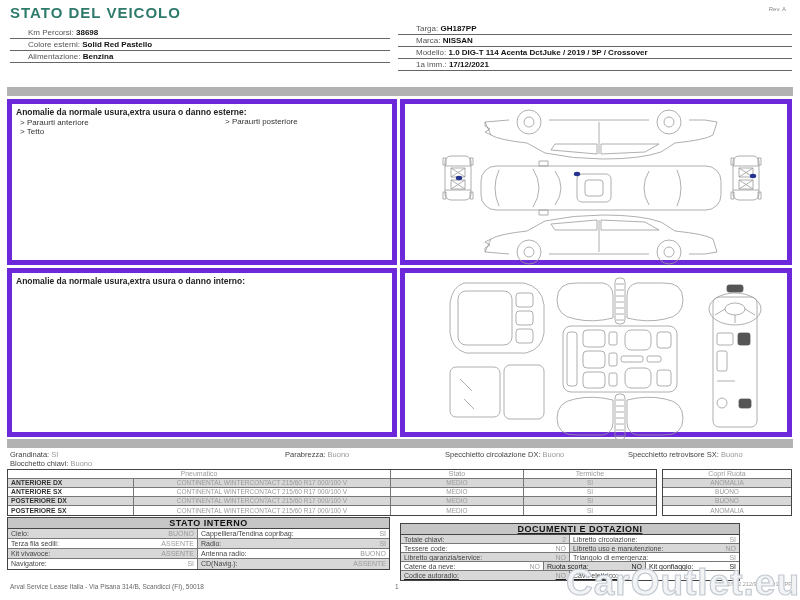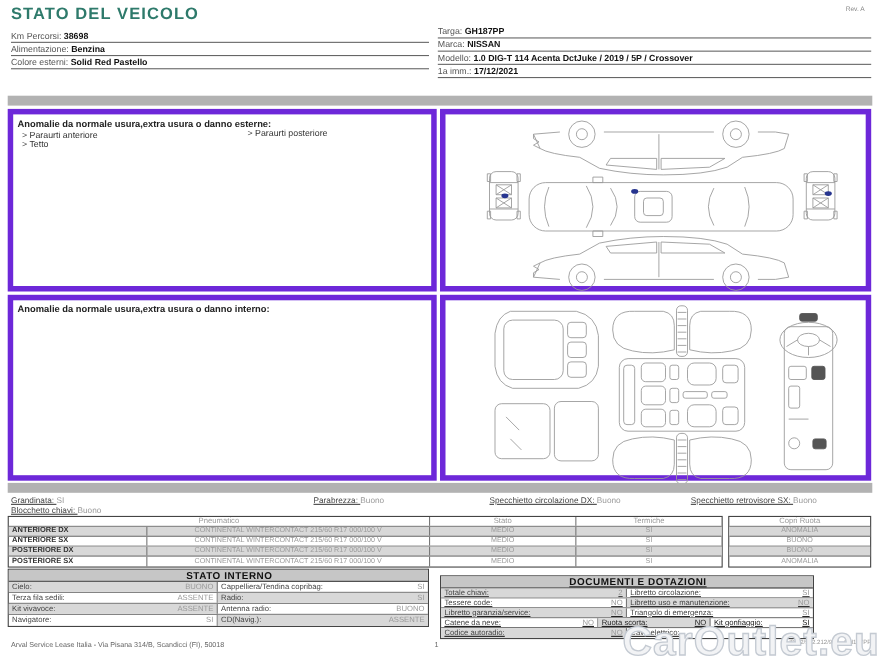--- a/index.html
+++ b/index.html
@@ -9,37 +9,37 @@
     font-family:"Liberation Sans", sans-serif; color:#222; overflow:hidden;
     margin:0 auto;
   }
   .abs { position:absolute; }
   
   .title { top:4px; left:10px; font-size:15px; font-weight:bold; letter-spacing:1px; color:#2e7a6b; }
   .rev { top:6px; right:14px; font-size:6px; color:#888; }
   
   .hdr-block { font-size:8px; }
   .hdr-row { height:12px; line-height:11px; border-bottom:1px solid #666; white-space:nowrap; overflow:hidden; }
-  .hdr-row .lbl { color:#555; }
+  .hdr-row .lbl { color:#555;margin-left:18px; }
   .hdr-row .val { color:#111; font-weight:bold; }
   .band { background:#b2b2b2; height:9px; left:7px; width:786px; }
   
   .box { border:5px solid #6d28d9; background:#fff; }
   .box-title { font-size:8.5px; font-weight:bold; color:#222; padding:3px 4px 1px 4px; }
   .anom-item { font-size:8px; color:#333; line-height:9px; padding-left:8px; white-space:nowrap; }
   .anom-col2 { position:absolute; left:205px; top:13px; }
   svg { display:block; }
   .diag path, .diag rect, .diag circle, .diag ellipse, .diag line {
     fill:none; stroke:#9a9a9a; stroke-width:0.8; vector-effect:non-scaling-stroke;
   }
   .diag .dark { fill:#555; stroke:#555; }
   .diag .dot { fill:#26348f; stroke:none; }
   
   .cond { font-size:7.5px; line-height:9px; white-space:nowrap; }
-  .cond .lbl { color:#444;text-decoration:underline; }
+  .cond .lbl { color:#444; }
   .cond .val { color:#999; }
   
   .tbl { border:1px solid #444; font-size:6.5px; color:#9a9a9a; }
   .tt-row { display:flex; height:9px; line-height:8px; border-bottom:1px solid #777; }
   .tt-row:last-child { border-bottom:none; }
   .tt-cell { border-right:1px solid #777; overflow:hidden; white-space:nowrap; display:flex; align-items:center; justify-content:center; }
   .tt-cell:last-child { border-right:none; }
   .c-pneu { width:383px; } .c-stato { width:133px; } .c-term { width:132px; }
   .c-pos { width:126px; justify-content:flex-start; padding-left:3px; font-weight:bold; color:#333; font-size:6.8px; }
   .c-tire { width:257px; }
@@ -76,22 +76,22 @@
 </head>
 <body>
 
 <div class="page">
 
   <div class="abs title">STATO DEL VEICOLO</div>
   <div class="abs rev">Rev. A</div>
 
   <div class="abs hdr-block" style="left:10px; top:27px; width:380px;">
     <div class="hdr-row"><span class="lbl">Km Percorsi: </span><span class="val">38698</span></div>
+    <div class="hdr-row"><span class="lbl">Colore esterni: </span><span class="val">Solid Red Pastello</span></div>
     <div class="hdr-row"><span class="lbl">Alimentazione: </span><span class="val">Benzina</span></div>
-    <div class="hdr-row"><span class="lbl">Colore esterni: </span><span class="val">Solid Red Pastello</span></div>
   </div>
 
   <div class="abs hdr-block" style="left:398px; top:23px; width:394px;">
     <div class="hdr-row"><span class="lbl">Targa: </span><span class="val">GH187PP</span></div>
     <div class="hdr-row"><span class="lbl">Marca: </span><span class="val">NISSAN</span></div>
     <div class="hdr-row"><span class="lbl">Modello: </span><span class="val">1.0 DIG-T 114 Acenta DctJuke / 2019 / 5P / Crossover</span></div>
     <div class="hdr-row"><span class="lbl">1a imm.: </span><span class="val">17/12/2021</span></div>
   </div>
 
   <div class="abs band" style="top:87px;"></div>

